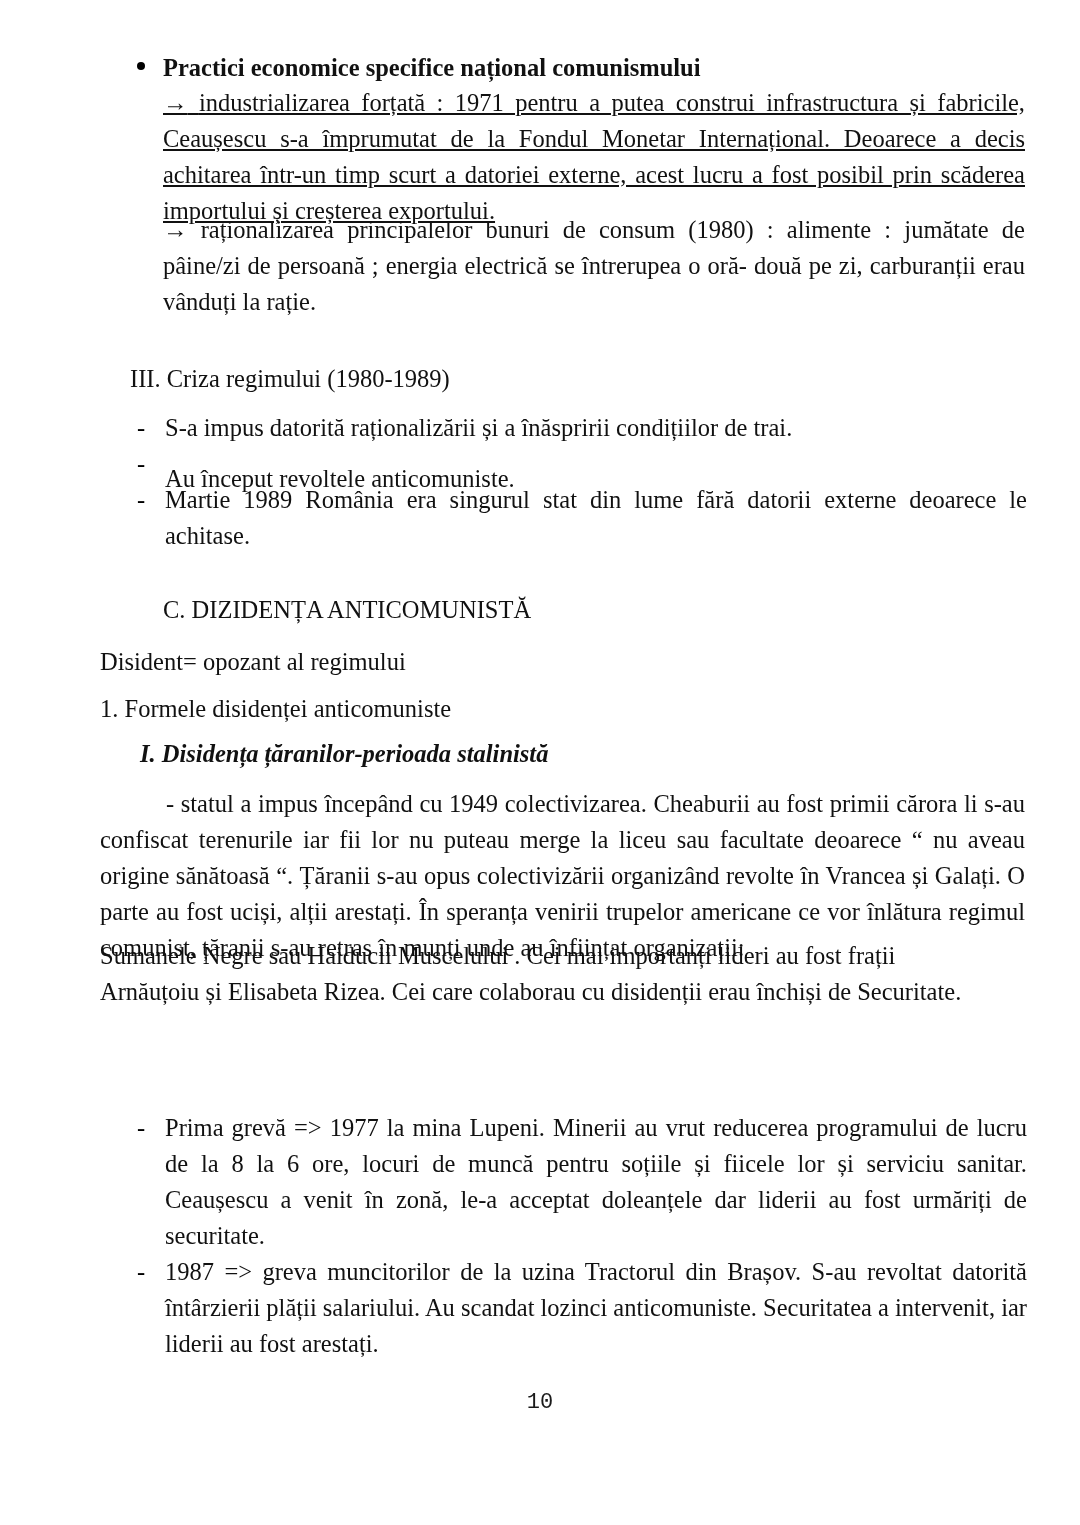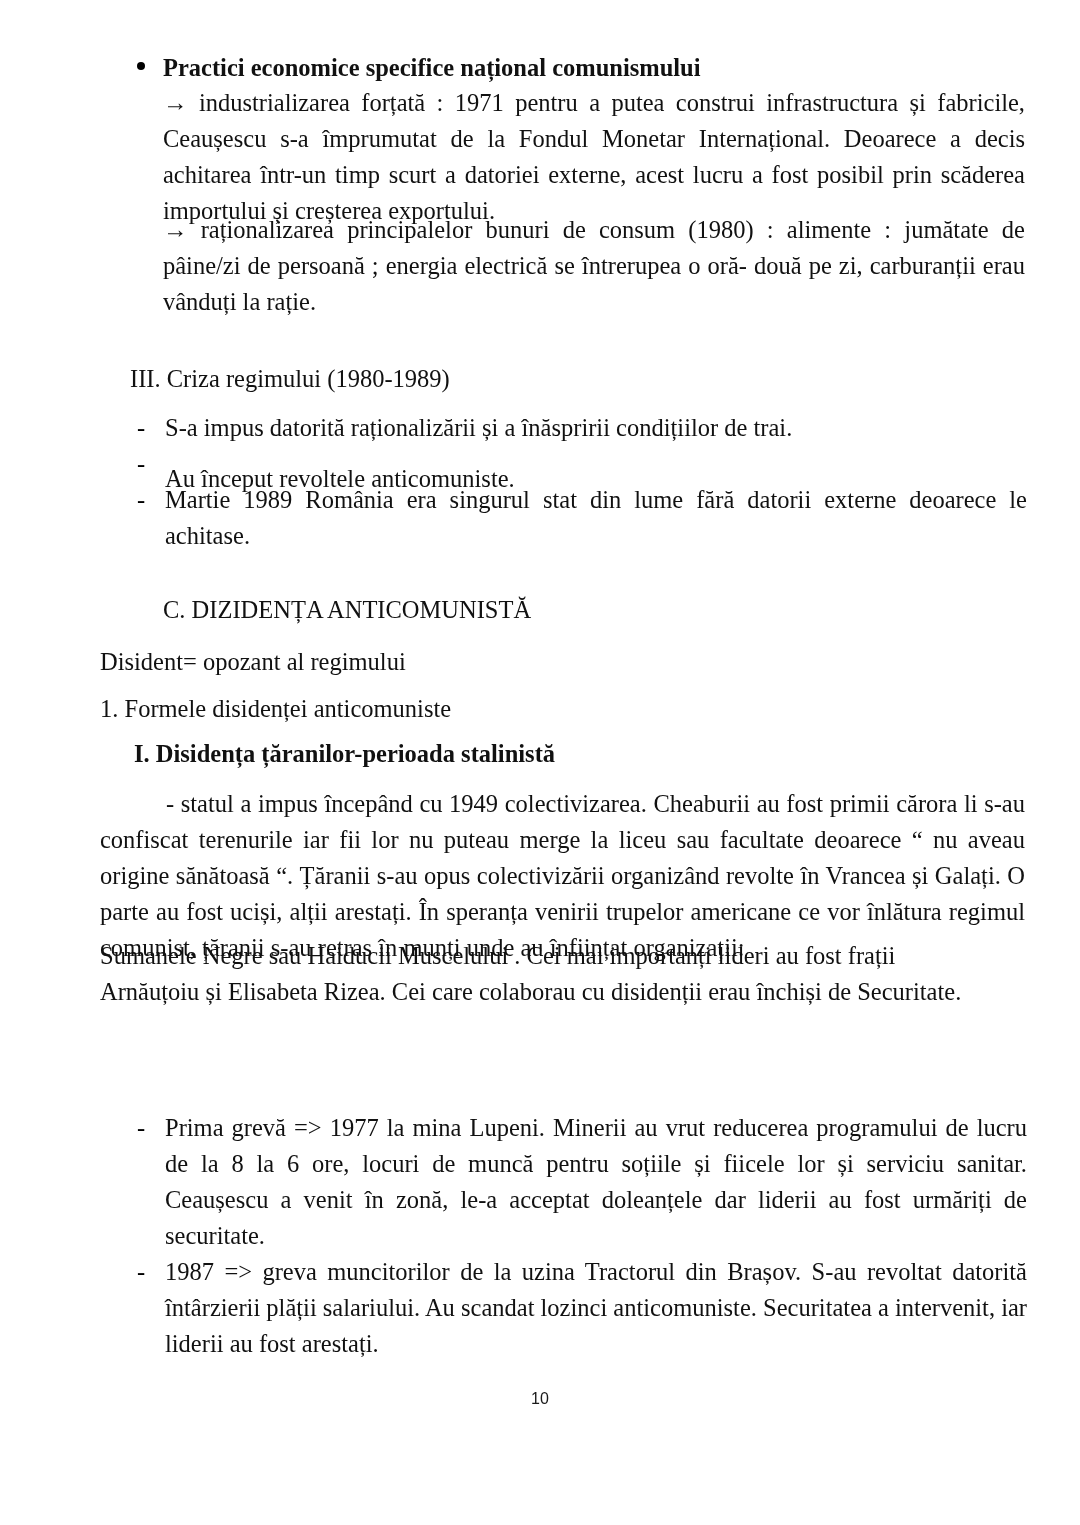--- a/index.html
+++ b/index.html
@@ -61,38 +61,38 @@
   .arrow {
     font-size: 24.5px;
   }
 
   
   .page-number {
     position: absolute;
     left: 0;
     right: 0;
     text-align: center;
-    font-family: Liberation Sans, sans-serif;
-    font-size: 16px;
+    font-family: Liberation Mono, monospace;
+    font-size: 22px;
     color: #1a1a1a;
   }
 </style>
 </head>
 <body>
 
 <div class="page">
 
   <div class="bullet-row" style="left:137px; top:50px; width:890px;">
     <span class="dot"></span>
     <span class="hang-body" style="margin-left:26px;">
       <span class="block bold" style="position:relative; left:0; top:0;">Practici economice specifice național comunismului</span>
     </span>
   </div>
 
-  <div class="block just" style="left:163px; top:85px; width:862px;">
+  <div class="block just" style="left:163px; top:85px; width:862px;text-decoration:underline;">
     <span class="arrow">→</span>
     <span>industrializarea forțată : 1971 pentru a putea construi infrastructura și fabricile, Ceaușescu s-a împrumutat de la Fondul Monetar Internațional. Deoarece a decis achitarea într-un timp scurt a datoriei externe, acest lucru a fost posibil prin scăderea importului și creșterea exportului.</span>
   </div>
 
   <div class="block just" style="left:163px; top:212px; width:862px;">
     <span class="arrow">→</span>
     <span>raționalizarea principalelor bunuri de consum (1980) : alimente : jumătate de pâine/zi de persoană ; energia electrică se întrerupea o oră- două pe zi, carburanții erau vânduți la rație.</span>
   </div>
 
   <div class="block" style="left:130px; top:361px; width:800px;">III. Criza regimului (1980-1989)</div>
@@ -111,21 +111,21 @@
     <span class="dash">-</span>
     <span class="block just" style="position:relative; display:block; left:28px; top:0; width:862px;">Martie 1989 România era singurul stat din lume fără datorii externe deoarece le achitase.</span>
   </div>
 
   <div class="block" style="left:163px; top:592px; width:800px;">C. DIZIDENȚA ANTICOMUNISTĂ</div>
 
   <div class="block" style="left:100px; top:644px; width:800px;">Disident= opozant al regimului</div>
 
   <div class="block" style="left:100px; top:691px; width:800px;">1. Formele disidenței anticomuniste</div>
 
-  <div class="block bold" style="left:134px; top:736px; width:860px;">I. Disidența țăranilor-perioada stalinistă</div>
+  <div class="block bold" style="left:140px; top:736px; width:860px;font-style:italic;">I. Disidența țăranilor-perioada stalinistă</div>
 
   <div class="block just" style="left:100px; top:786px; width:925px; text-indent:66px;">- statul a impus începând cu 1949 colectivizarea. Cheaburii au fost primii cărora li s-au confiscat terenurile iar fii lor nu puteau merge la liceu sau facultate deoarece “ nu aveau origine sănătoasă “. Țăranii s-au opus colectivizării organizând revolte în Vrancea și Galați. O parte au fost uciși, alții arestați. În speranța venirii trupelor americane ce vor înlătura regimul comunist, țăranii s-au retras în munți unde au înființat organizații:</div>
 
   <div class="block" style="left:100px; top:938px; width:925px; white-space:nowrap;">Sumanele Negre  sau Haiducii  Muscelului . Cei mai importanți lideri au fost frații</div>
 
   <div class="block" style="left:100px; top:974px; width:940px; white-space:nowrap;">Arnăuțoiu și Elisabeta Rizea. Cei care colaborau cu disidenții erau închiși de Securitate.</div>
 
 
   <div class="bullet-row" style="left:137px; top:1110px; width:890px;">
     <span class="dash">-</span>

